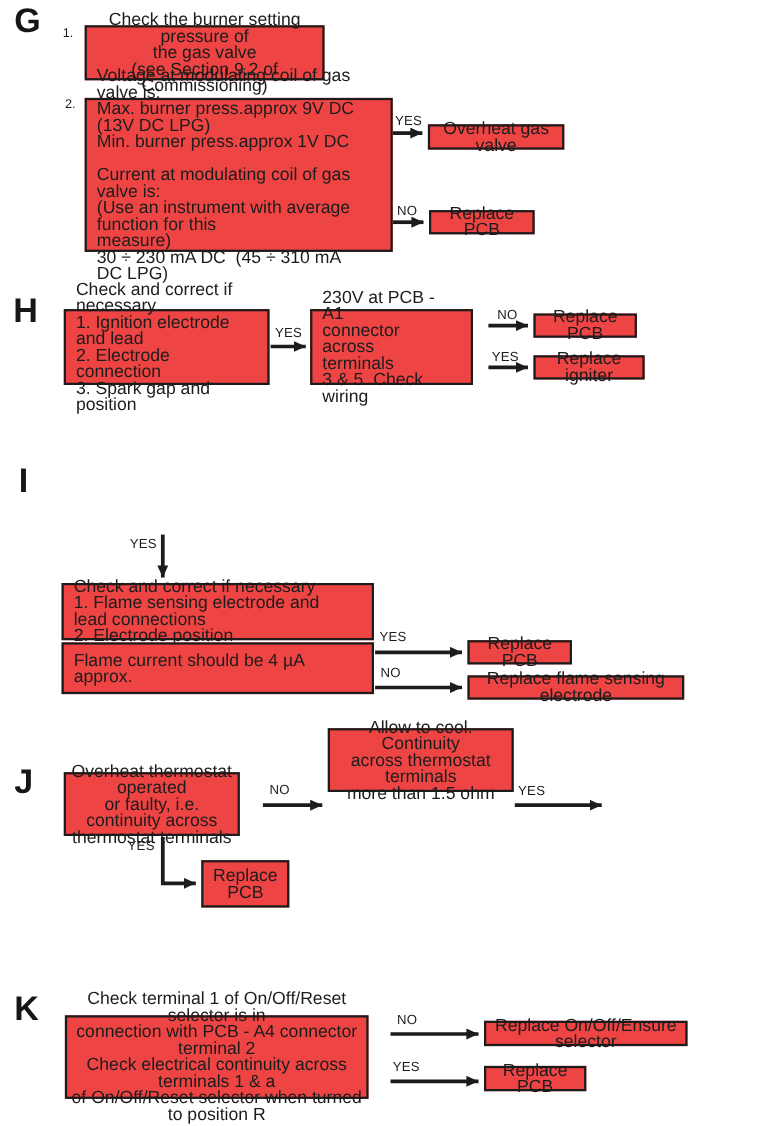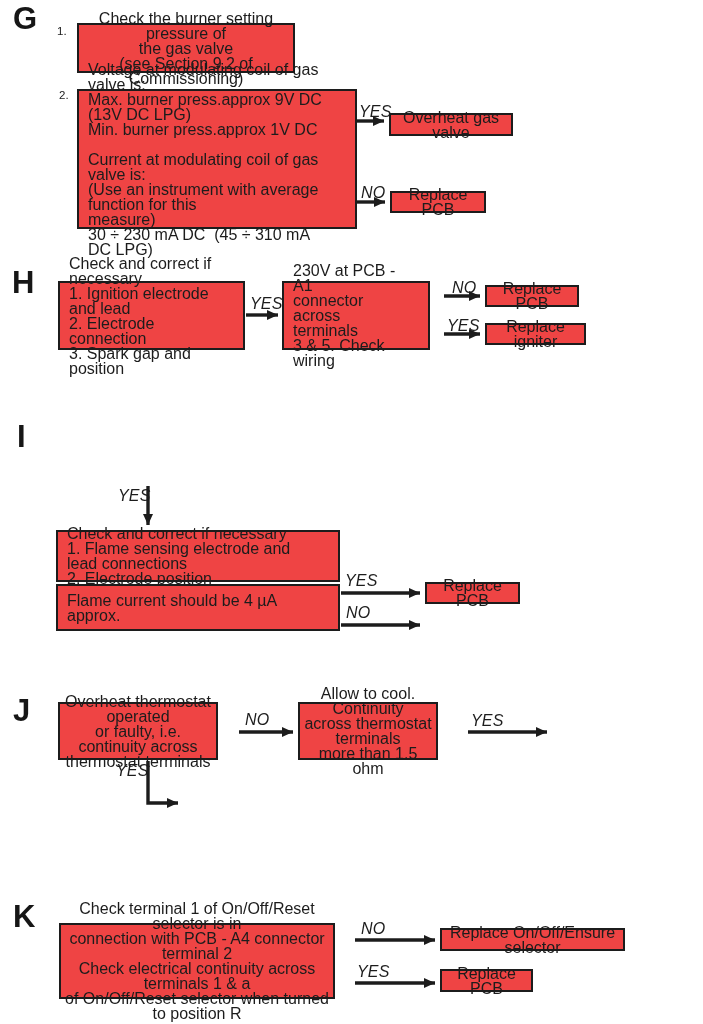--- a/index.html
+++ b/index.html
@@ -6,21 +6,21 @@
   .canvas{
     position:relative;width:703px;height:1024px;background:#ffffff;
     font-family:"Liberation Sans",sans-serif;color:#1c1c1c;overflow:hidden;
   }
   .arrows{position:absolute;left:0;top:0;width:703px;height:1024px;}
   .sec{
     position:absolute;font-size:31px;font-weight:bold;line-height:30px;
     letter-spacing:0.5px;color:#161616;
   }
   .step{position:absolute;font-size:11.5px;color:#1c1c1c;}
-  .lbl{position:absolute;font-size:16px;color:#1c1c1c;letter-spacing:0.2px;font-style:italic;}
+  .lbl{position:absolute;font-size:12px;color:#1c1c1c;letter-spacing:0.2px;}
   .box{
     position:absolute;box-sizing:border-box;border:2px solid #1c1c1c;background:#ef4444;
     display:flex;align-items:center;font-size:16px;line-height:15px;color:#1c1c1c;
   }
   .box span{white-space:pre-wrap;display:block;}
   .box.center{justify-content:center;text-align:center;padding:1px 3px;}
   .box.left{justify-content:center;text-align:left;padding:2px 20px 2px 9px;}
 </style>
 </head>
 <body>
@@ -107,35 +107,42 @@
 2. Electrode position</span>
   </div>
   <div class="box left" style="left:56px;top:584px;width:284px;height:47px">
     <span>Flame current should be 4 µA approx.</span>
   </div>
   <div class="lbl" style="left:345px;top:572px">YES</div>
   <div class="box center" style="left:425px;top:582px;width:95px;height:22px">
     <span>Replace PCB</span>
   </div>
   <div class="lbl" style="left:346px;top:604px">NO</div>
+  <div class="box center" style="left:425px;top:614px;width:197px;height:22px">
+    <span>Replace flame sensing electrode</span>
+  </div>
 
   <div class="sec" style="left:13px;top:696px">J</div>
   <div class="box center" style="left:58px;top:702px;width:160px;height:58px">
     <span>Overheat thermostat operated
 or faulty, i.e. continuity across
 thermostat terminals</span>
   </div>
   <div class="lbl" style="left:245px;top:711px">NO</div>
-  <div class="box center" style="left:298px;top:702px;width:140px;height:58px">
+  <div class="box center" style="left:298px;top:662px;width:169px;height:58px">
     <span>Allow to cool. Continuity
 across thermostat terminals
 more than 1.5 ohm</span>
   </div>
   <div class="lbl" style="left:471px;top:712px">YES</div>
   <div class="lbl" style="left:116px;top:762px">YES</div>
+  <div class="box center" style="left:183px;top:782px;width:80px;height:43px">
+    <span>Replace
+PCB</span>
+  </div>
 
   <div class="sec" style="left:13px;top:902px">K</div>
   <div class="box center" style="left:59px;top:923px;width:276px;height:76px">
     <span>Check terminal 1 of On/Off/Reset selector is in
 connection with PCB - A4 connector terminal 2
 Check electrical continuity across terminals 1 &amp; a
 of On/Off/Reset selector when turned to position R</span>
   </div>
   <div class="lbl" style="left:361px;top:920px">NO</div>
   <div class="box center" style="left:440px;top:928px;width:185px;height:23px">

